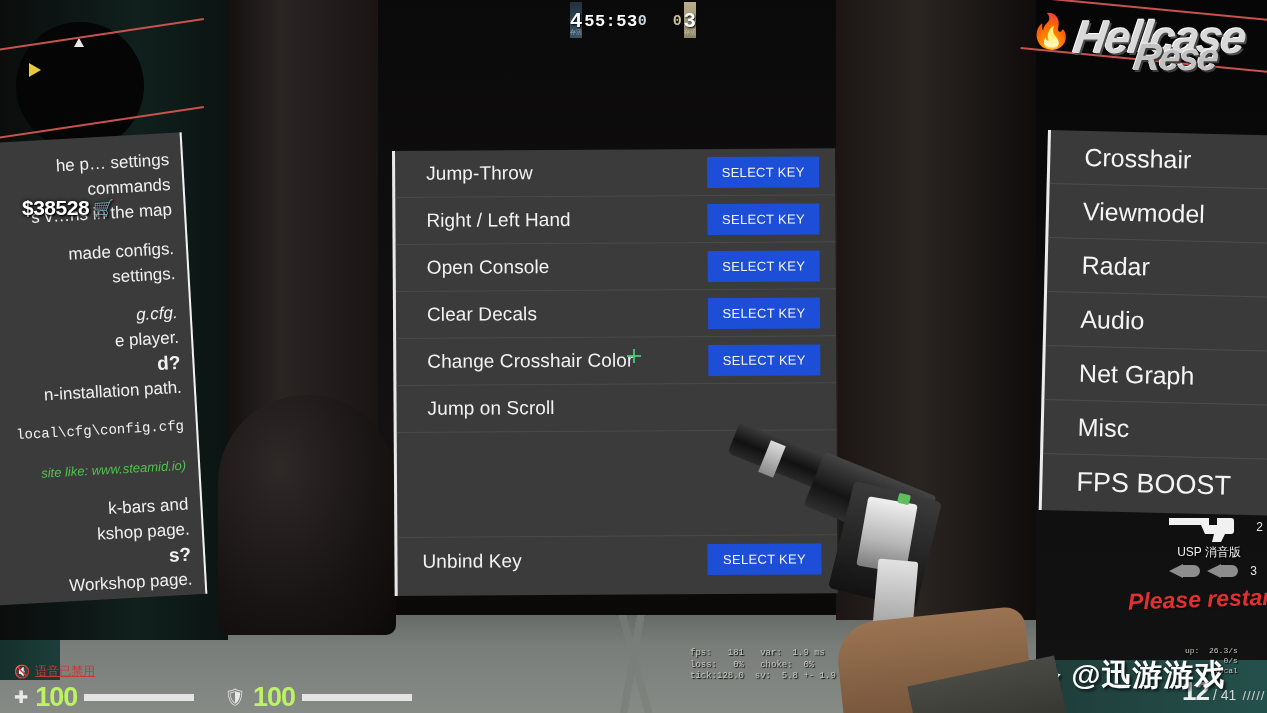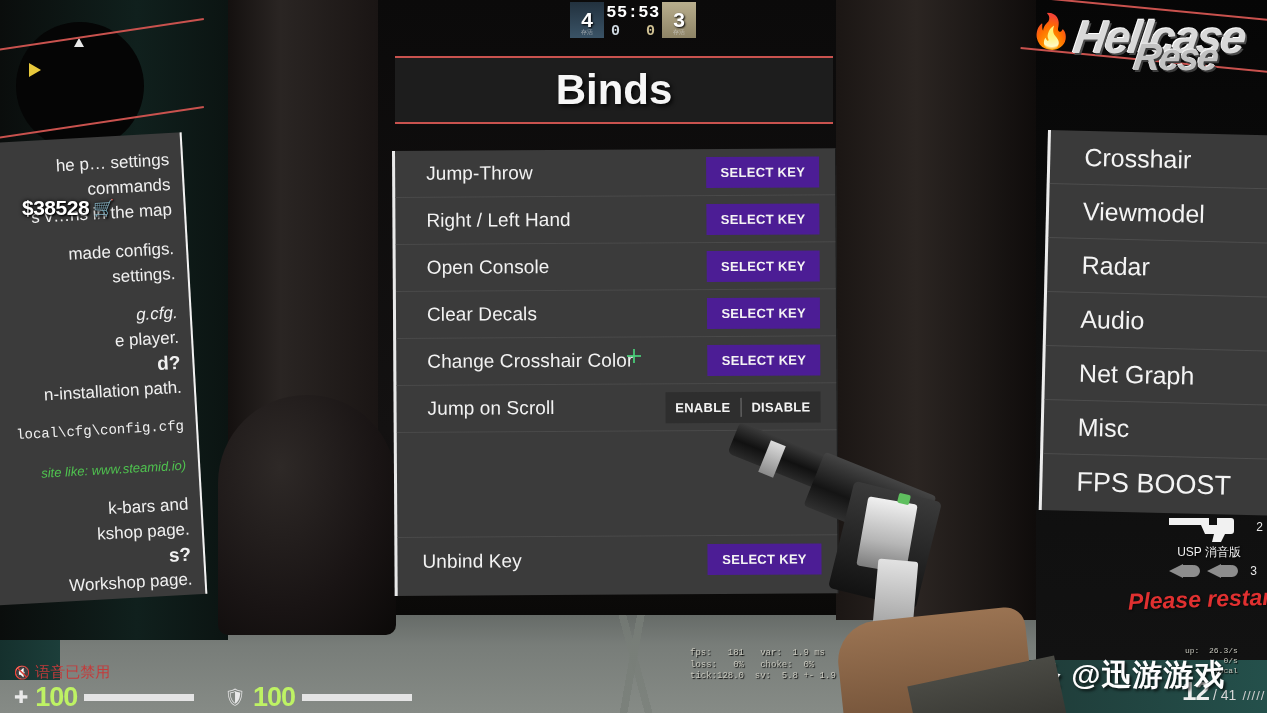--- a/index.html
+++ b/index.html
@@ -109,21 +109,21 @@
     position:absolute; left:570px; top:2px; width:126px; height:38px;
     display:flex; align-items:stretch; gap:2px;
   }
   .team-box { width:34px; height:36px; position:relative;
               display:flex; align-items:center; justify-content:center; }
   .team-ct { background:linear-gradient(to bottom,#22313e,#3a5366); }
   .team-t  { background:linear-gradient(to bottom,#b9ae8d,#8e8466); }
   .team-num { font-size:21px; font-weight:bold; color:#fff; text-shadow:1px 1px 2px #000; }
   .team-sub { position:absolute; bottom:1px; left:0; right:0; text-align:center;
               font-size:6px; color:#d8d8d8; opacity:.65; }
-  .center-col { flex:1; display:flex; flex-direction:column; align-items:center; justify-content:center; }
+  .center-col { flex:1; display:flex; align-items:center; justify-content:center; }
   .timer { font-size:17px; font-weight:bold; color:#ffffff; letter-spacing:.5px;
            font-family:"Liberation Mono", monospace; }
   .scores { display:flex; gap:26px; margin-top:1px; }
   .score-ct { font-size:15px; font-weight:bold; color:#cfd8e0;
               font-family:"Liberation Mono", monospace; }
   .score-t  { font-size:15px; font-weight:bold; color:#cdbf92;
               font-family:"Liberation Mono", monospace; }
 
   
   .hc-logo {
@@ -180,22 +180,22 @@
     position:relative; height:47px;
     display:flex; align-items:center;
     padding:0 16px 0 31px;
     border-bottom:1px solid #4a4a4a;
   }
   .bind-row:first-child { border-top:none; }
   .bind-label {
     flex:1; color:#f2f2f2; font-size:19px; letter-spacing:.1px;
   }
   .sel-key-btn {
-    background:#4c1d95; color:#f4f4f4;
-    font-size:13px; font-weight:bold; letter-spacing:.3px;
+    background:#1d4ed8; color:#f4f4f4;
+    font-size:13px; font-weight:normal; letter-spacing:.3px;
     padding:8px 14px;
     border:none; cursor:pointer;
     min-width:112px; text-align:center;
   }
   .toggle-group { display:flex; background:#2e2e2e; }
   .toggle-btn {
     color:#f4f4f4; font-size:13px; font-weight:bold; letter-spacing:.3px;
     padding:8px 10px; border:none; background:transparent; cursor:pointer;
   }
   .toggle-div { width:1px; background:#777; margin:6px 0; }
@@ -265,21 +265,21 @@
     white-space:pre; text-align:right;
     text-shadow:1px 1px 1px #000;
   }
 
   
   .mic-mute {
     position:absolute; left:14px; top:663px;
     display:flex; align-items:center; gap:5px;
   }
   .mic-ico { color:#c43b3b; font-size:13px; }
-  .mic-txt { color:#c43b3b; font-size:15px; }
+  .mic-txt { color:#c43b3b; font-size:12px;text-decoration:underline; }
   .hp-row {
     position:absolute; left:14px; top:682px;
     display:flex; align-items:center; gap:0px;
   }
   .hp-grp { display:flex; align-items:center; gap:7px; }
   .hp-ico { font-size:17px; color:#e9e9e9; }
   .hp-num {
     font-size:27px; font-weight:bold; color:#bef264;
     font-family:"Liberation Sans", sans-serif; letter-spacing:-1px;
   }
@@ -429,23 +429,20 @@
       <span class="team-sub">存活</span>
     </div>
   </div>
 
   <div class="hc-logo">
     <span class="hc-flame">🔥</span>
     <span class="hc-text">Hellcase</span>
     <span class="hc-text2">Rese</span>
   </div>
 
-  <div class="binds-title">
-    <h1>Binds</h1>
-  </div>
 
   <div class="binds-panel">
 
     <div class="bind-row">
       <span class="bind-label">Jump-Throw</span>
       <button class="sel-key-btn">SELECT KEY</button>
     </div>
 
     <div class="bind-row">
       <span class="bind-label">Right / Left Hand</span>
@@ -462,25 +459,20 @@
       <button class="sel-key-btn">SELECT KEY</button>
     </div>
 
     <div class="bind-row">
       <span class="bind-label">Change Crosshair Color</span>
       <button class="sel-key-btn">SELECT KEY</button>
     </div>
 
     <div class="bind-row">
       <span class="bind-label">Jump on Scroll</span>
-      <div class="toggle-group">
-        <button class="toggle-btn">ENABLE</button>
-        <div class="toggle-div"></div>
-        <button class="toggle-btn">DISABLE</button>
-      </div>
     </div>
 
     <div class="bind-spacer"></div>
 
     <div class="bind-row unbind">
       <span class="bind-label">Unbind Key</span>
       <button class="sel-key-btn">SELECT KEY</button>
     </div>
   </div>
 

